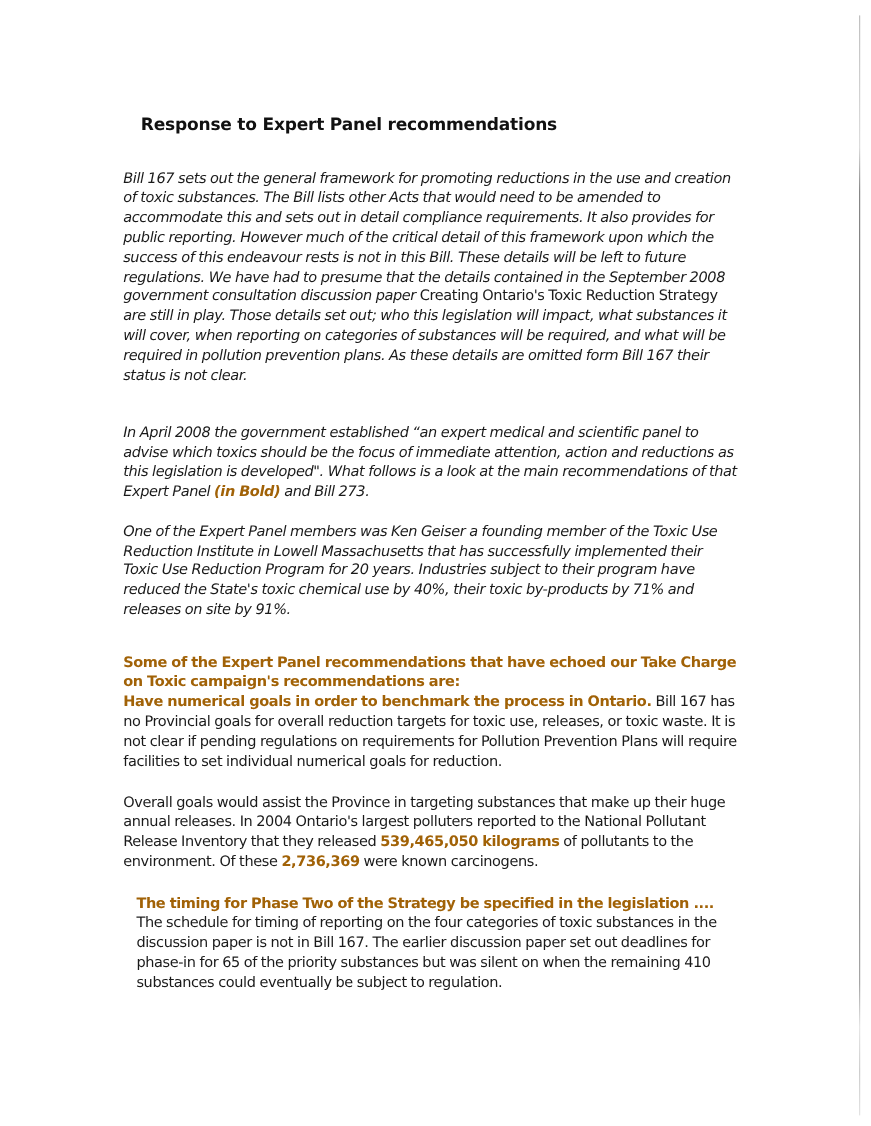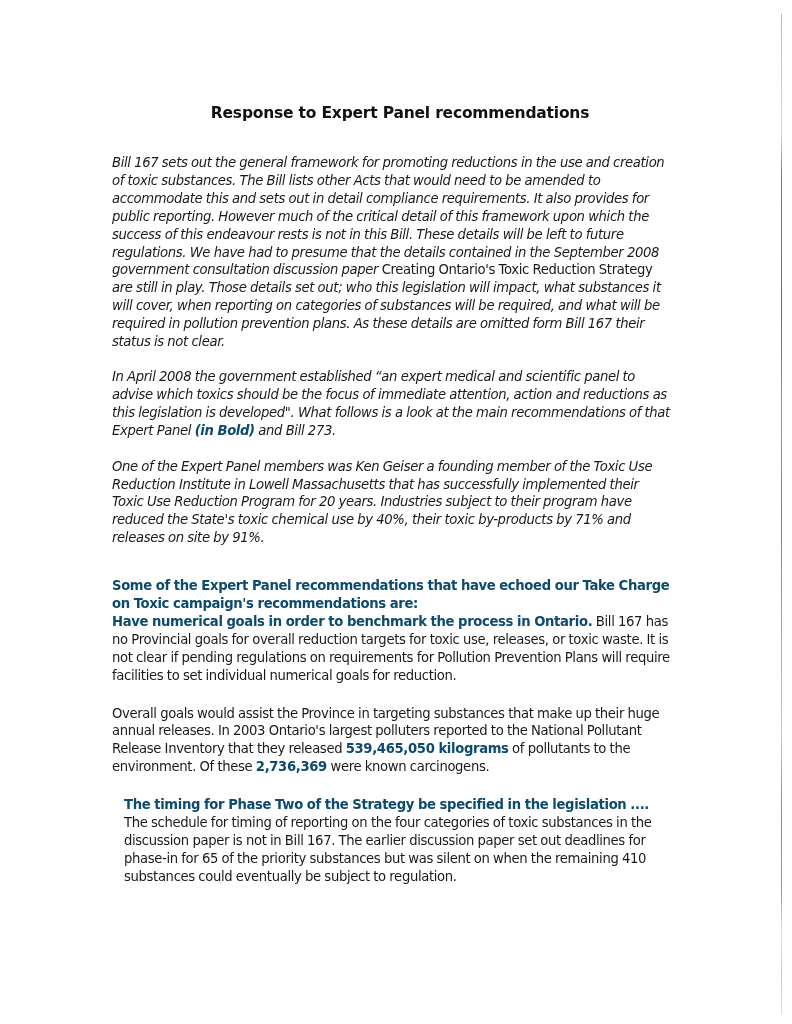--- a/index.html
+++ b/index.html
@@ -38,34 +38,33 @@
       width: 560px;
     }
     .title {
       font-family: "DejaVu Sans", sans-serif;
       font-weight: bold;
       font-size: 15.5px;
       letter-spacing: -0.2px;
       margin: 0 0 31px 16px;
       line-height: 20px;
       color: #111;
-      text-align: center;
     }
     p {
       margin: 0 0 19px 0;
       font-size: 13.2px;
       line-height: 17.9px;
       letter-spacing: -0.35px;
       word-spacing: -0.3px;
       color: #1a1a1a;
     }
     p.it { font-style: italic; }
     .upr { font-style: normal; }
-    b { font-weight: bold; color: #0c4a6e; }
-    .p1 { margin-bottom: 17px; }
+    b { font-weight: bold; color: #a16207; }
+    .p1 { margin-bottom: 34px; }
     .p2 { margin-bottom: 18px; }
     .p3 { margin-bottom: 30px; }
     .p4 { margin-bottom: 20px; }
     .p5 { margin-bottom: 20px; }
     .p6 { margin-bottom: 0; margin-left: 12px; }
   </style>
 </head>
 <body>
 
 <div class="page">
@@ -75,17 +74,17 @@
     <h1 class="title">Response to Expert Panel recommendations</h1>
 
     <p class="it p1"><span>Bill 167 sets out the general framework for promoting reductions in the use and creation of toxic substances. The Bill lists other Acts that would need to be amended to accommodate this and sets out in detail compliance requirements. It also provides for public reporting. However much of the critical detail of this framework upon which the success of this endeavour rests is not in this Bill. These details will be left to future regulations. We have had to presume that the details contained in the September 2008 government consultation discussion paper </span><span class="upr">Creating Ontario's Toxic Reduction Strategy</span><span> are still in play. Those details set out; who this legislation will impact, what substances it will cover, when reporting on categories of substances will be required, and what will be required in pollution prevention plans. As these details are omitted form Bill 167 their status is not clear.</span></p>
 
     <p class="it p2"><span>In April 2008 the government established “an expert medical and scientific panel to advise which toxics should be the focus of immediate attention, action and reductions as this legislation is developed". What follows is a look at the main recommendations of that Expert Panel </span><b>(in Bold)</b><span> and Bill 273.</span></p>
 
     <p class="it p3"><span>One of the Expert Panel members was Ken Geiser a founding member of the Toxic Use Reduction Institute in Lowell Massachusetts that has successfully implemented their Toxic Use Reduction Program for 20 years. Industries subject to their program have reduced the State's toxic chemical use by 40%, their toxic by-products by 71% and releases on site by 91%.</span></p>
 
     <p class="p4"><b>Some of the Expert Panel recommendations that have echoed our Take Charge on Toxic campaign's recommendations are:</b><br><b>Have numerical goals in order to benchmark the process in Ontario.</b><span> Bill 167 has no Provincial goals for overall reduction targets for toxic use, releases, or toxic waste. It is not clear if pending regulations on requirements for Pollution Prevention Plans will require facilities to set individual numerical goals for reduction.</span></p>
 
-    <p class="p5"><span>Overall goals would assist the Province in targeting substances that make up their huge annual releases. In 2003 Ontario's largest polluters reported to the National Pollutant Release Inventory that they released </span><b>539,465,050 kilograms</b><span> of pollutants to the environment. Of these </span><b>2,736,369</b><span> were known carcinogens.</span></p>
+    <p class="p5"><span>Overall goals would assist the Province in targeting substances that make up their huge annual releases. In 2004 Ontario's largest polluters reported to the National Pollutant Release Inventory that they released </span><b>539,465,050 kilograms</b><span> of pollutants to the environment. Of these </span><b>2,736,369</b><span> were known carcinogens.</span></p>
 
     <p class="p6"><b>The timing for Phase Two of the Strategy be specified in the legislation ....</b><br><span>The schedule for timing of reporting on the four categories of toxic substances in the discussion paper is not in Bill 167. The earlier discussion paper set out deadlines for phase-in for 65 of the priority substances but was silent on when the remaining 410 substances could eventually be subject to regulation.</span></p>
   </div>
 </div>
 
 </body></html>

